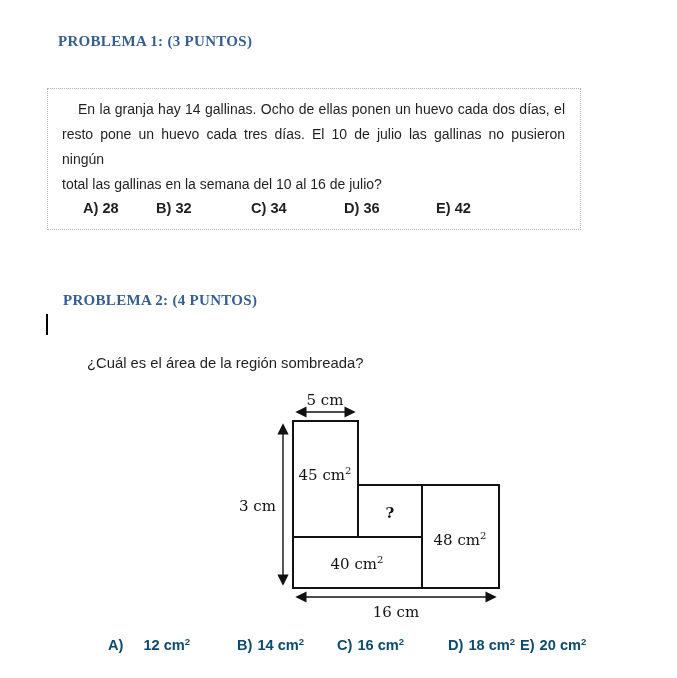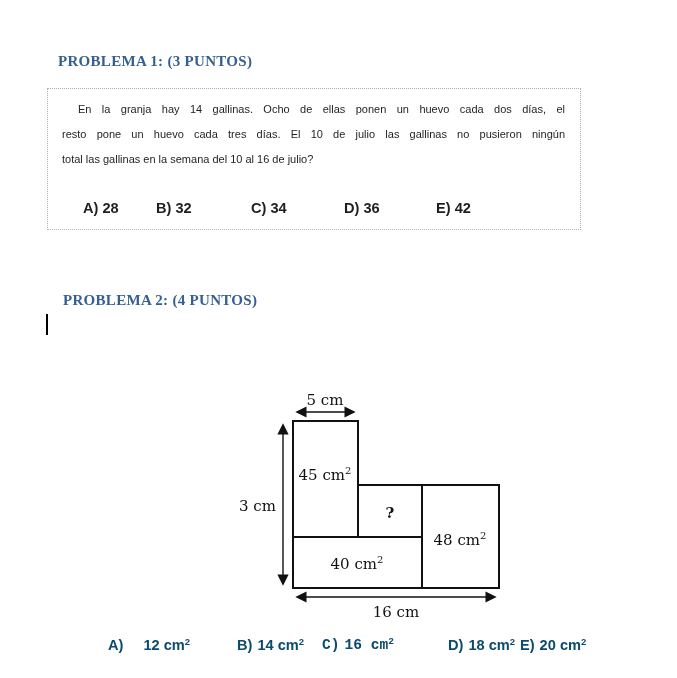--- a/index.html
+++ b/index.html
@@ -15,35 +15,35 @@
   }
   .heading {
     position: absolute;
     font-family: "Liberation Serif", serif;
     font-weight: bold;
     font-size: 15px;
     letter-spacing: 0.3px;
     color: #365F91;
     white-space: nowrap;
   }
-  .h1 { left: 58px; top: 33px; margin-top: 20px; }
+  .h1 { left: 58px; top: 33px; }
   .h2 { left: 63px; top: 292px; }
 
   .dotted-box {
     position: absolute;
     left: 47px; top: 88px;
     width: 534px; height: 142px;
     border: 1.5px dotted #b0b0b0;
   }
   .body-text {
     position: absolute;
     left: 14px; top: 8px; right: 15px;
   }
   .jline {
-    font-size: 11px;
+    font-size: 14px;
     line-height: 25px;
     text-align: justify;
     text-align-last: justify;
     white-space: normal;
     color: #1f1f1f;
   }
   .jline.first { text-indent: 16px; }
   .jline.last { text-align-last: left; }
 
   .box-option {
@@ -97,21 +97,21 @@
   }
   .answer .sup {
     font-size: 9.5px;
     position: relative;
     top: -5px;
   }
   .answer .letter { margin-right: 5px; }
   .answer.wide-gap .letter { margin-right: 20px; }
   .answer:nth-of-type(1) { left: 108px; }
   .answer:nth-of-type(2) { left: 237px; text-align: center; }
-  .answer:nth-of-type(3) { left: 322px; font-family: Liberation Mono, monospace; }
+  .answer:nth-of-type(3) { left: 337px; }
   .answer:nth-of-type(4) { left: 448px; }
   .answer:nth-of-type(5) { left: 520px; text-align: right; }
 </style>
 </head>
 <body>
 
 <div class="page">
 
   <div class="heading h1">PROBLEMA 1: (3 PUNTOS)</div>
 
@@ -125,20 +125,21 @@
     <span class="box-option">B) 32</span>
     <span class="box-option">C) 34</span>
     <span class="box-option">D) 36</span>
     <span class="box-option">E) 42</span>
   </div>
 
   <div class="heading h2">PROBLEMA 2: (4 PUNTOS)</div>
 
   <div class="caret"></div>
 
+  <div class="question">¿Cuál es el área de la región sombreada?</div>
 
   <svg class="figure-svg" width="270" height="240" viewBox="0 0 270 240">
     <defs>
       <marker id="ah" viewBox="0 0 10 10" refX="8.5" refY="5" markerWidth="8" markerHeight="8" orient="auto-start-reverse">
         <path d="M0,0 L10,5 L0,10 z" fill="#111111"></path>
       </marker>
     </defs>
 
     <rect class="fig-shape" x="53" y="32" width="65" height="116"></rect>
     <rect class="fig-shape" x="53" y="148" width="129" height="51"></rect>

